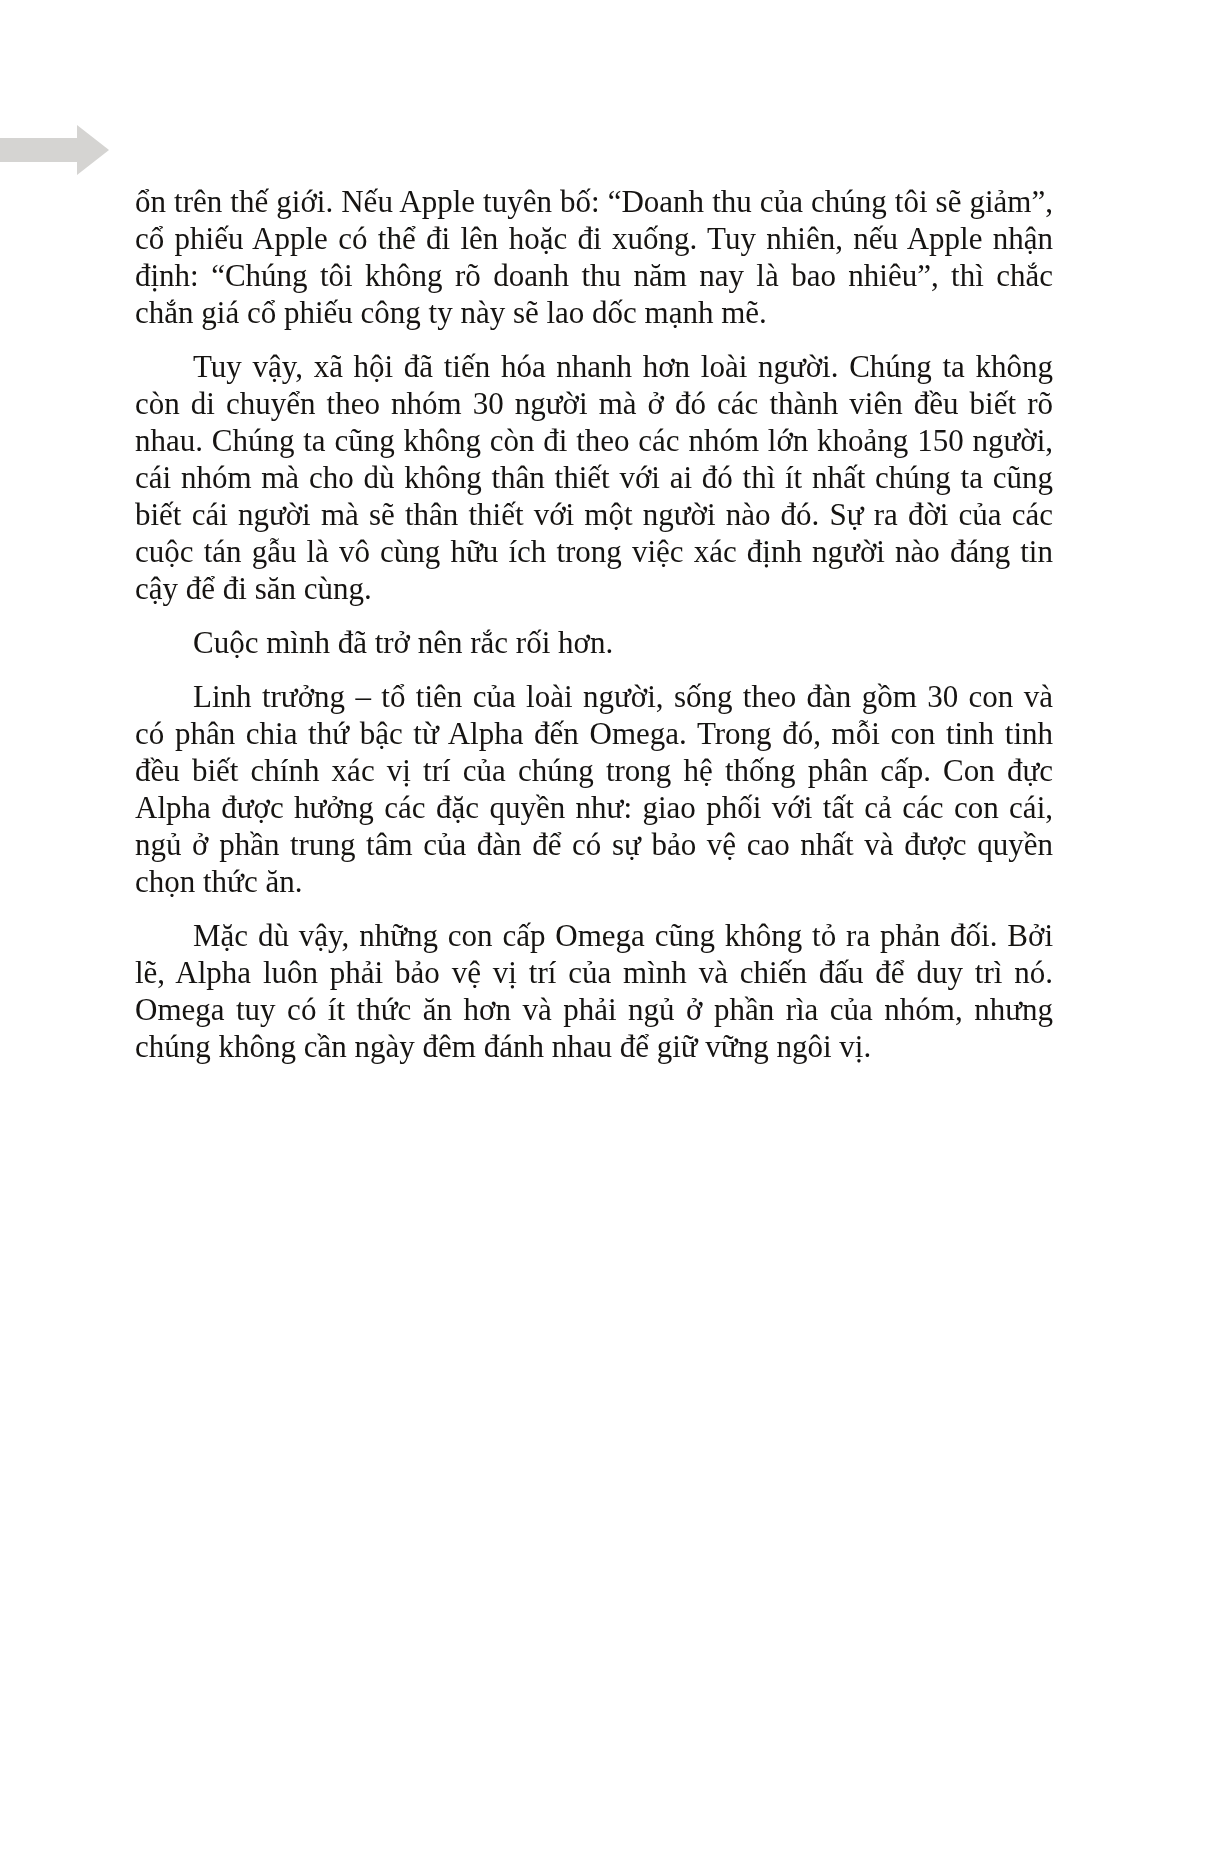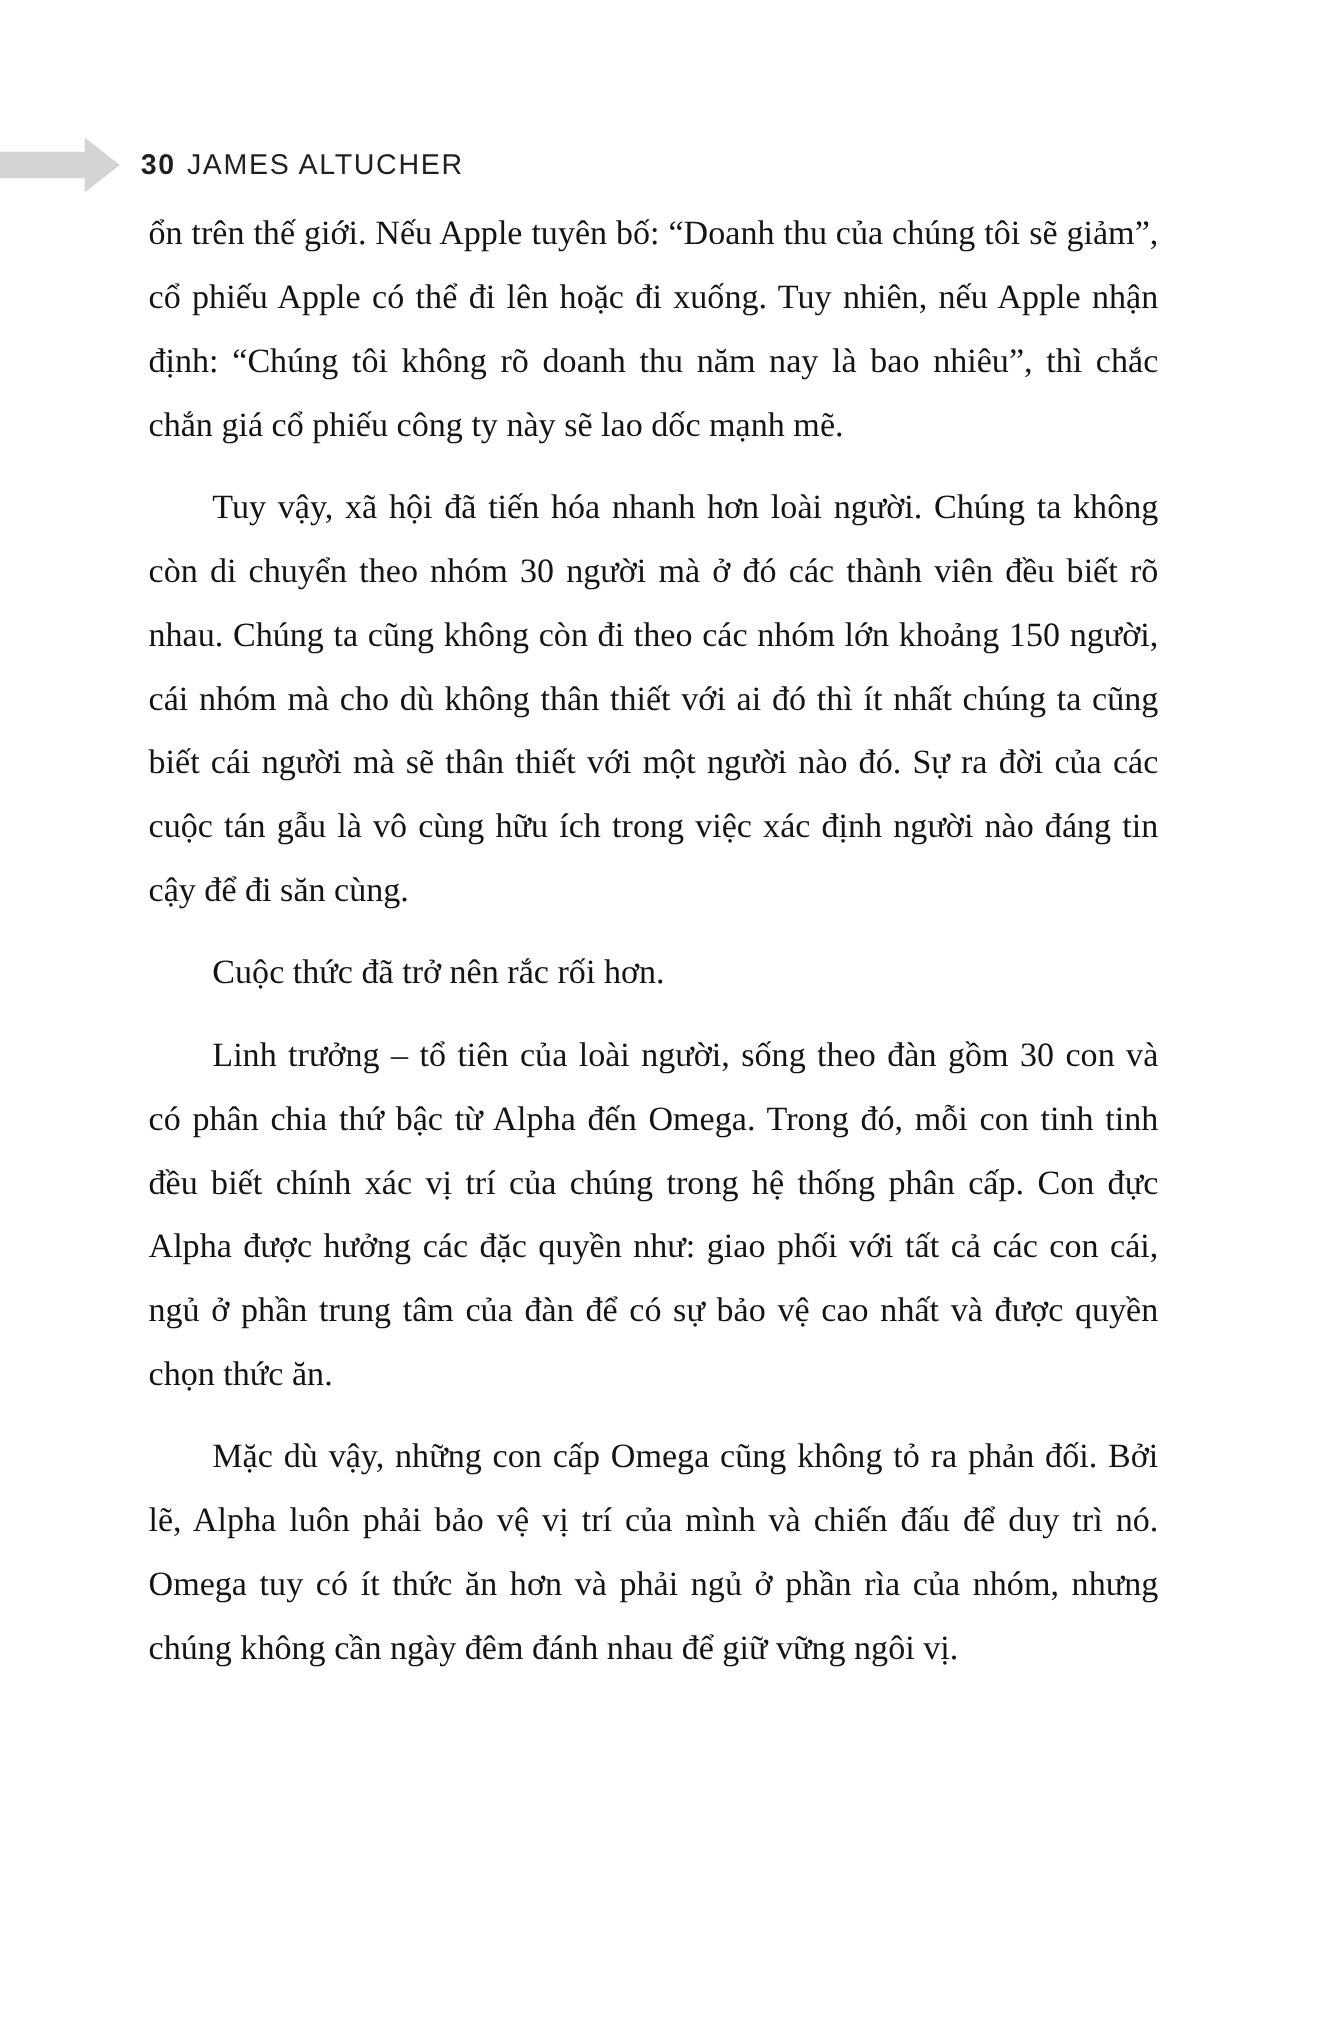--- a/index.html
+++ b/index.html
@@ -45,44 +45,41 @@
   .body-text {
     position: absolute;
     left: 135px;
     top: 183px;
     width: 930px;
     color: #161412;
   }
   .para {
     margin: 0 12px 17px 0;
     font-size: 31px;
-    line-height: 58px;
+    line-height: 37px;
     text-align: justify;
     text-indent: 58px;
   }
   .para.no-indent { text-indent: 0; }
   .para.continues { text-align-last: justify; }
 </style>
 </head>
 <body>
 
 <div class="page">
 
   <div class="running-header">
     <div class="arrow-wrap">
       <svg width="110" height="52" viewBox="0 0 110 52" xmlns="http://www.w3.org/2000/svg">
         <polygon points="0,14 77,14 77,1 109,26 77,51 77,38 0,38" fill="#d5d4d2"></polygon>
       </svg>
     </div>
-    <div class="header-text">
-      <span class="page-num">30</span><span>JAMES ALTUCHER</span>
-    </div>
   </div>
 
   <div class="body-text">
       <p class="para no-indent">ổn trên thế giới. Nếu Apple tuyên bố: “Doanh thu của chúng tôi sẽ giảm”, cổ phiếu Apple có thể đi lên hoặc đi xuống. Tuy nhiên, nếu Apple nhận định: “Chúng tôi không rõ doanh thu năm nay là bao nhiêu”, thì chắc chắn giá cổ phiếu công ty này sẽ lao dốc mạnh mẽ.</p>
       <p class="para">Tuy vậy, xã hội đã tiến hóa nhanh hơn loài người. Chúng ta không còn di chuyển theo nhóm 30 người mà ở đó các thành viên đều biết rõ nhau. Chúng ta cũng không còn đi theo các nhóm lớn khoảng 150 người, cái nhóm mà cho dù không thân thiết với ai đó thì ít nhất chúng ta cũng biết cái người mà sẽ thân thiết với một người nào đó. Sự ra đời của các cuộc tán gẫu là vô cùng hữu ích trong việc xác định người nào đáng tin cậy để đi săn cùng.</p>
-      <p class="para">Cuộc thức đã trở nên rắc rối hơn.</p>
+      <p class="para">Cuộc mình đã trở nên rắc rối hơn.</p>
       <p class="para">Linh trưởng – tổ tiên của loài người, sống theo đàn gồm 30 con và có phân chia thứ bậc từ Alpha đến Omega. Trong đó, mỗi con tinh tinh đều biết chính xác vị trí của chúng trong hệ thống phân cấp. Con đực Alpha được hưởng các đặc quyền như: giao phối với tất cả các con cái, ngủ ở phần trung tâm của đàn để có sự bảo vệ cao nhất và được quyền chọn thức ăn.</p>
       <p class="para">Mặc dù vậy, những con cấp Omega cũng không tỏ ra phản đối. Bởi lẽ, Alpha luôn phải bảo vệ vị trí của mình và chiến đấu để duy trì nó. Omega tuy có ít thức ăn hơn và phải ngủ ở phần rìa của nhóm, nhưng chúng không cần ngày đêm đánh nhau để giữ vững ngôi vị.</p>
     </div>
 
 </div>
 
 </body></html>

